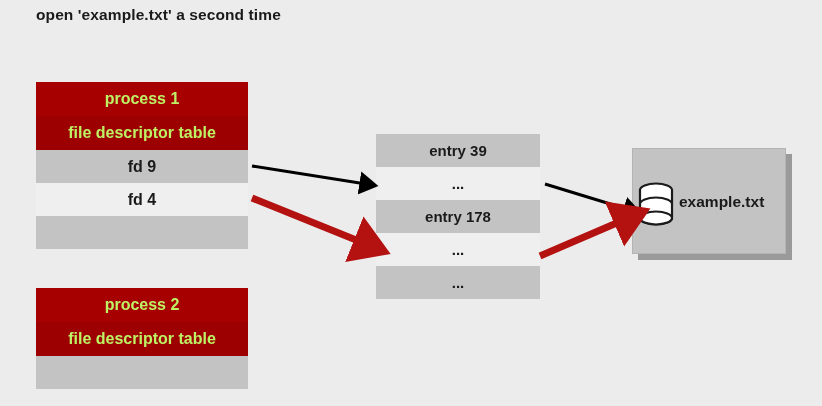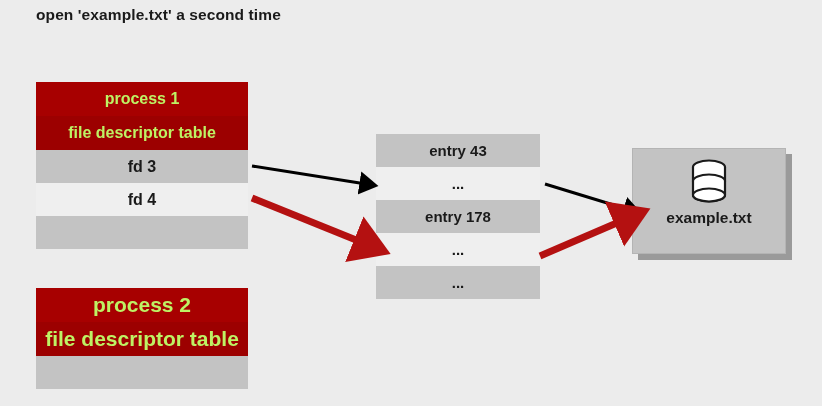--- a/index.html
+++ b/index.html
@@ -69,21 +69,21 @@
   }
   #process1 .row { height: 33px; font-size: 16px; }
   #process1 .row.hdr { height: 34px; }
 
   
   #process2 {
     left: 36px;
     top: 288px;
     width: 212px;
   }
-  #process2 .row { height: 33px; font-size: 21px; }
+  #process2 .row { height: 33px; font-size: 16px; }
   #process2 .row.hdr { height: 34px; }
 
   
   #oftable {
     left: 376px;
     top: 134px;
     width: 164px;
   }
   #oftable .row { height: 33px; font-size: 15px; }
   #oftable .row.hdr { height: 33px; font-size: 15px; }
@@ -108,21 +108,21 @@
   #filenode .body {
     position: absolute;
     left: 0;
     top: 0;
     width: 154px;
     height: 106px;
     background: #c3c3c3;
     border: 1px solid #b4b4b4;
     box-sizing: border-box;
     display: flex;
-    flex-direction: column;
+    flex-direction: row;
     align-items: center;
     justify-content: flex-start;
   }
   #filenode .db-icon {
     margin-top: 10px;
     width: 46px;
     height: 48px;
   }
   #filenode .fname {
     margin-top: 2px;
@@ -144,33 +144,33 @@
 </head>
 <body>
 
 <div id="stage">
 
   <div class="caption">open 'example.txt' a second time</div>
 
   <div class="tbl" id="process1">
     <div class="row hdr">process 1</div>
     <div class="row hdr dark">file descriptor table</div>
-    <div class="row cell">fd 3</div>
+    <div class="row cell">fd 9</div>
     <div class="row cellalt">fd 4</div>
     <div class="row empty"></div>
   </div>
 
   <div class="tbl" id="process2">
     <div class="row hdr">process 2</div>
     <div class="row hdr dark">file descriptor table</div>
     <div class="row empty"></div>
   </div>
 
   <div class="tbl" id="oftable">
-    <div class="row cell">entry 43</div>
+    <div class="row cell">entry 39</div>
     <div class="row cellalt dots">...</div>
     <div class="row cell">entry 178</div>
     <div class="row cellalt dots">...</div>
     <div class="row cell dots">...</div>
   </div>
 
   <div id="filenode">
     <div class="shadow"></div>
     <div class="body">
       <svg class="db-icon" viewBox="0 0 46 48">

